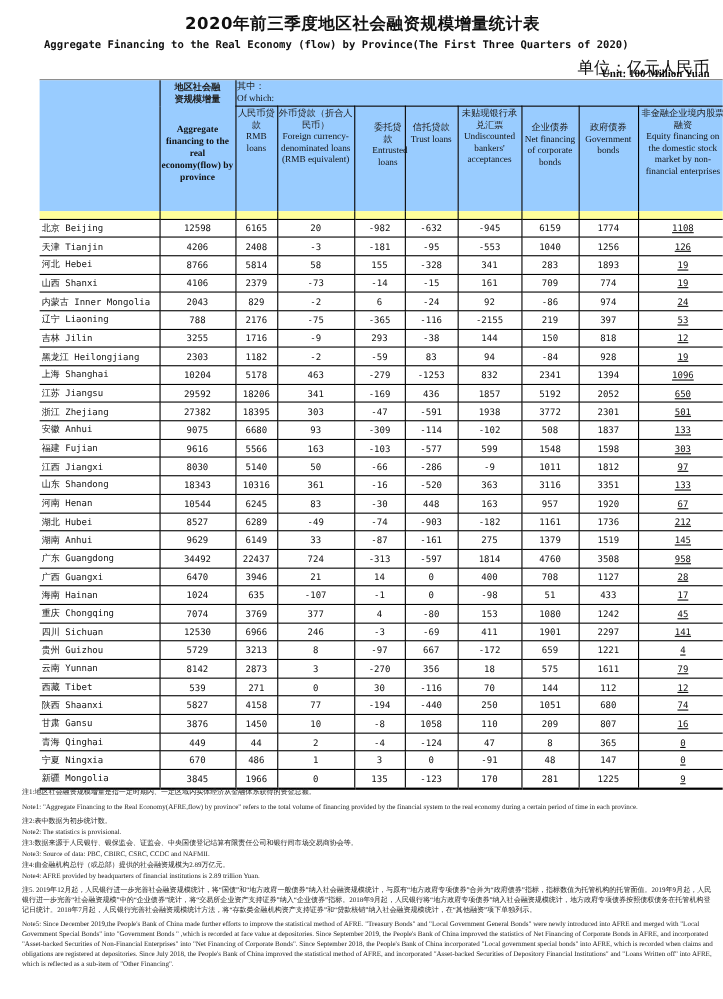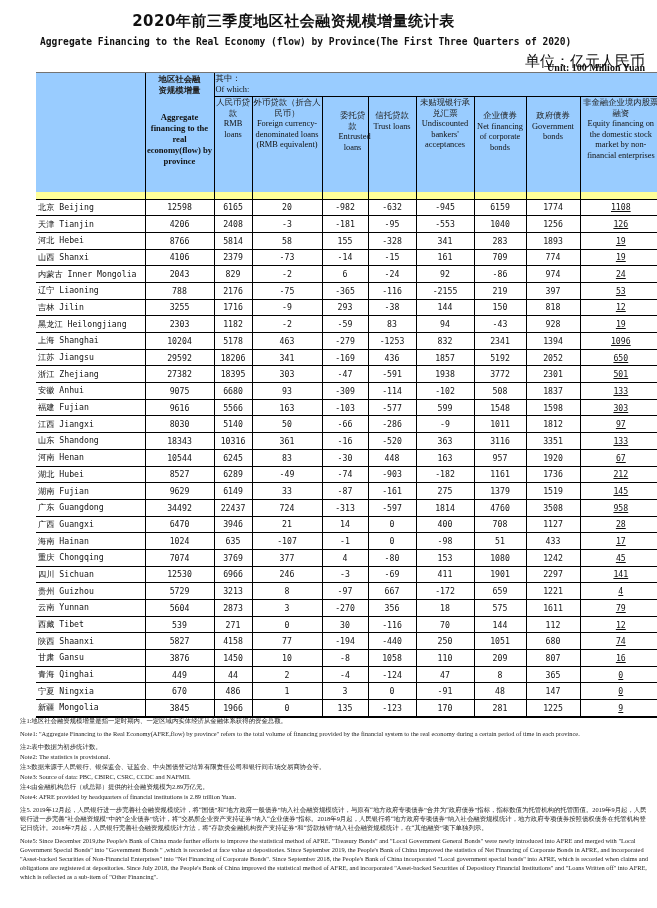--- a/index.html
+++ b/index.html
@@ -1,17 +1,17 @@
 <!DOCTYPE html>
 <html><head>
 <meta charset="utf-8">
 <style>
   html,body{margin:0;padding:0;background:#fff;}
   body{width:657px;height:908px;position:relative;overflow:hidden;font-family:"DejaVu Serif","Liberation Serif",serif;color:#111;}
-  .title{position:absolute;top:12px;left:0;width:587px;text-align:center;font-family:"DejaVu Sans","Liberation Sans",sans-serif;font-size:15px;font-weight:bold;letter-spacing:0.5px;}
+  .title{position:absolute;top:12px;left:0;width:587px;text-align:center;font-family:"DejaVu Sans","Liberation Sans",sans-serif;font-size:15px;font-weight:bold;letter-spacing:0.5px;padding-left:36px;}
   .subtitle{position:absolute;top:36px;left:40px;width:620px;text-align:left;font-family:"DejaVu Sans Mono","Liberation Mono",monospace;font-size:9.6px;font-weight:bold;white-space:nowrap;}
   .unit-cn{position:absolute;top:52px;right:12px;font-size:15px;font-family:"DejaVu Sans","Liberation Sans",sans-serif;}
   .unit-en{position:absolute;top:62px;right:12px;font-size:10px;font-weight:bold;font-family:"Liberation Serif",serif;}
   .tbl{position:absolute;left:36px;top:72px;width:625px;border-top:1px solid #737373;}
   table{border-collapse:collapse;width:625px;table-layout:fixed;}
   th{background:#99ccff;font-weight:normal;font-size:8.4px;line-height:10.5px;vertical-align:top;padding:1px 1px;border-left:1px solid #000;border-right:1px solid #000;text-align:center;font-family:"Liberation Serif",serif;}
   th.first{border-left:none;}
   th.last{border-right:none;}
   th .cn{display:block;color:#222;}
   th.bold{font-weight:bold;}
@@ -194,21 +194,21 @@
           <td class="cell lastc">12</td>
         </tr>
         <tr>
           <td class="cell name">黑龙江 Heilongjiang</td>
           <td class="cell">2303</td>
           <td class="cell">1182</td>
           <td class="cell">-2</td>
           <td class="cell">-59</td>
           <td class="cell">83</td>
           <td class="cell">94</td>
-          <td class="cell">-43</td>
+          <td class="cell">-84</td>
           <td class="cell">928</td>
           <td class="cell lastc">19</td>
         </tr>
         <tr>
           <td class="cell name">上海 Shanghai</td>
           <td class="cell">10204</td>
           <td class="cell">5178</td>
           <td class="cell">463</td>
           <td class="cell">-279</td>
           <td class="cell">-1253</td>
@@ -307,21 +307,21 @@
           <td class="cell">6289</td>
           <td class="cell">-49</td>
           <td class="cell">-74</td>
           <td class="cell">-903</td>
           <td class="cell">-182</td>
           <td class="cell">1161</td>
           <td class="cell">1736</td>
           <td class="cell lastc">212</td>
         </tr>
         <tr>
-          <td class="cell name">湖南 Fujian</td>
+          <td class="cell name">湖南 Anhui</td>
           <td class="cell">9629</td>
           <td class="cell">6149</td>
           <td class="cell">33</td>
           <td class="cell">-87</td>
           <td class="cell">-161</td>
           <td class="cell">275</td>
           <td class="cell">1379</td>
           <td class="cell">1519</td>
           <td class="cell lastc">145</td>
         </tr>
@@ -392,21 +392,21 @@
           <td class="cell">8</td>
           <td class="cell">-97</td>
           <td class="cell">667</td>
           <td class="cell">-172</td>
           <td class="cell">659</td>
           <td class="cell">1221</td>
           <td class="cell lastc">4</td>
         </tr>
         <tr>
           <td class="cell name">云南 Yunnan</td>
-          <td class="cell">5604</td>
+          <td class="cell">8142</td>
           <td class="cell">2873</td>
           <td class="cell">3</td>
           <td class="cell">-270</td>
           <td class="cell">356</td>
           <td class="cell">18</td>
           <td class="cell">575</td>
           <td class="cell">1611</td>
           <td class="cell lastc">79</td>
         </tr>
         <tr>

